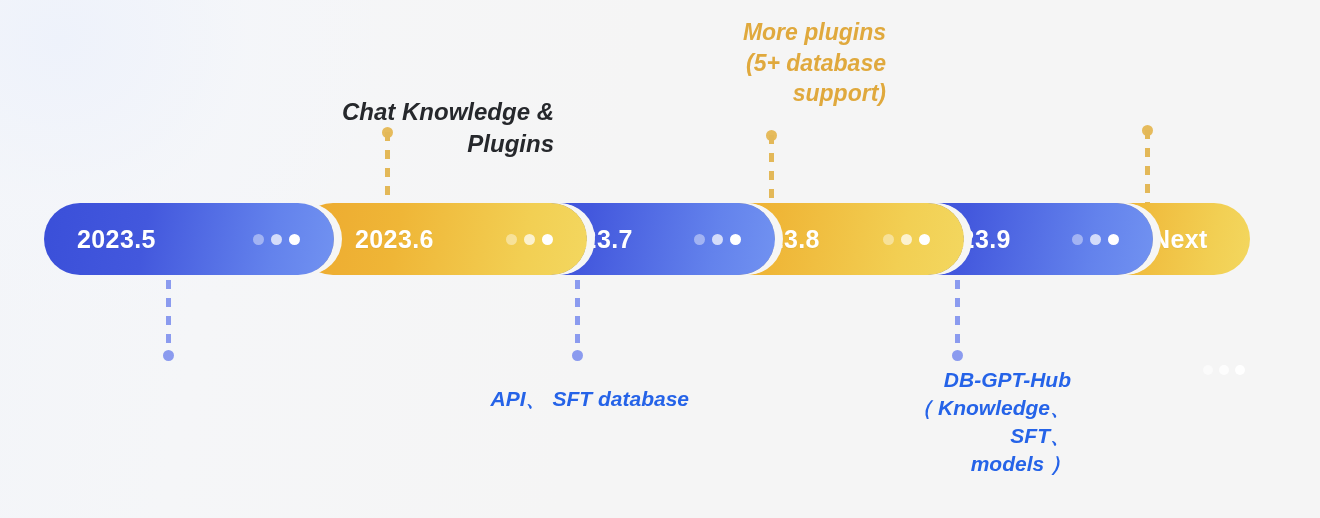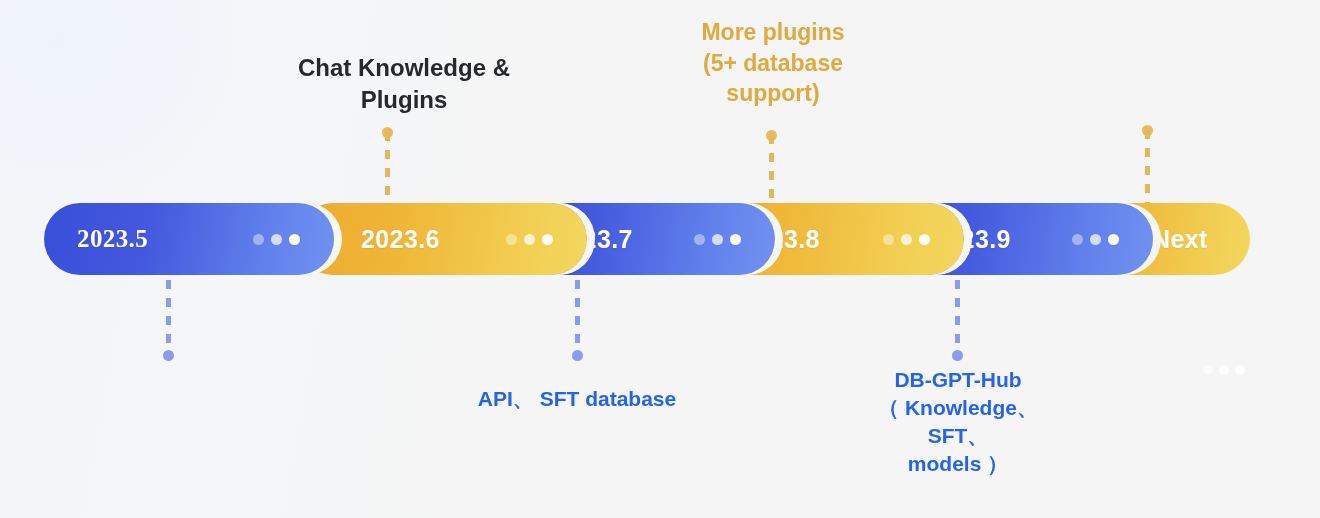--- a/index.html
+++ b/index.html
@@ -102,26 +102,27 @@
     width: 11px;
     height: 11px;
     border-radius: 50%;
   }
   .leader.up .knob { top: -5px; background: #e6bb5c; }
   .leader.down .knob { bottom: -5px; background: #8b9bef; }
 
   
   .callout {
     position: absolute;
-    text-align: center;
+    text-align: right;
     font-weight: bold;
     line-height: 1.33;
     white-space: pre-line;
-  }
-  .callout.top-dark  { color: #26282c; font-size: 24px; }
+    font-style: italic;
+  }
+  .callout.top-dark  { color: #26282c; font-size: 24px; margin-top: 44px; }
   .callout.top-gold  { color: #e0a93d; font-size: 23px; }
   .callout.top-red   { color: #e8302a; font-size: 23px; }
   .callout.bot-blue  { color: #2563e8; font-size: 21px; }
 
   
   #deco-dots {
     position: absolute;
     left: 1203px;
     top: 365px;
     display: flex;
@@ -159,31 +160,31 @@
     <div class="line"></div>
   </div>
 
   <div class="leader up" style="left:1145px; top:130px; height:76px;">
     <div class="knob"></div>
     <div class="line"></div>
   </div>
 
   <div id="timeline">
 
-    <div class="seg notched" style="left:0px; width:290px; background:linear-gradient(100deg,#3a4fd9 0%,#4358dd 35%,#6382ec 78%,#7192f1 100%); z-index:6;font-family:Liberation Serif, serif;">
+    <div class="seg notched" style="left:0px; width:290px; background:linear-gradient(100deg,#3a4fd9 0%,#4358dd 35%,#6382ec 78%,#7192f1 100%); z-index:6;">
       <span class="year" style="left:33px;">2023.5</span>
       <span class="dots" style="right:34px;">
         <i></i>
           <i></i>
           <i></i>
       </span>
     </div>
 
     <div class="seg notched" style="left:253px; width:290px; background:linear-gradient(100deg,#eda92f 0%,#efb637 35%,#f2cf53 78%,#f3d75f 100%); z-index:5;">
-      <span class="year" style="left:64px;text-align:right;">2023.6</span>
+      <span class="year" style="left:58px;text-align:right;">2023.6</span>
       <span class="dots" style="right:34px;">
         <i></i>
           <i></i>
           <i></i>
       </span>
     </div>
 
     <div class="seg notched" style="left:443px; width:288px; background:linear-gradient(100deg,#3a4fd9 0%,#4358dd 35%,#6382ec 78%,#7192f1 100%); z-index:4;">
       <span class="year" style="left:67px;">2023.7</span>
       <span class="dots" style="right:34px;">

